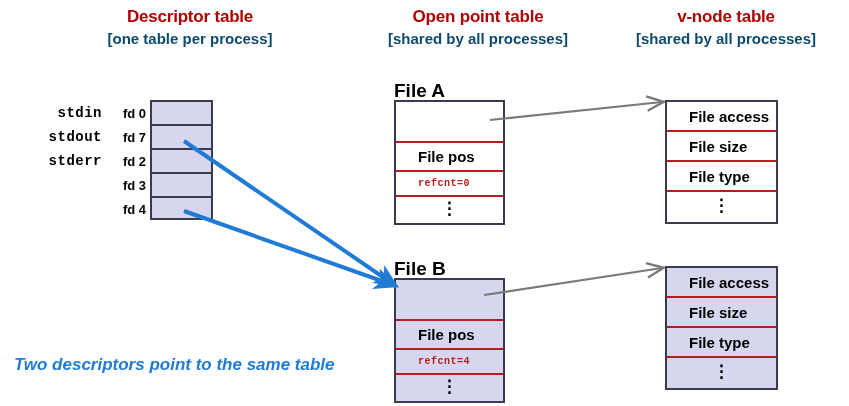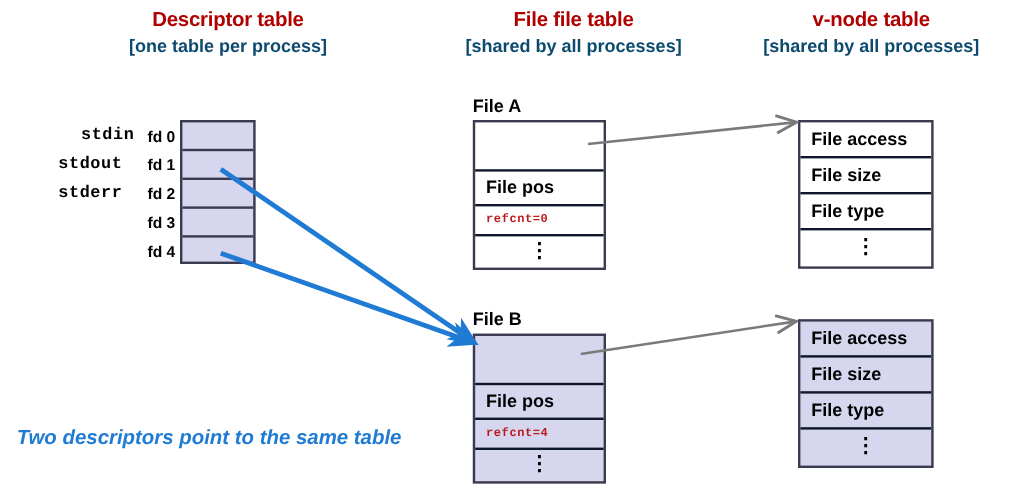--- a/index.html
+++ b/index.html
@@ -47,28 +47,28 @@
   
   .tbl {
     position: absolute;
     box-sizing: border-box;
     border: 2px solid #3b3b4f;
     background: #ffffff;
   }
   .tbl.lav { background: #D6D6EE; }
   .tbl .row {
     box-sizing: border-box;
-    border-bottom: 2px solid #0f172a;
+    border-bottom: 2px solid #b91c1c;
     display: flex;
     align-items: center;
     font-family: "Liberation Sans", sans-serif;
     font-weight: bold;
     font-size: 15px;
     color: #000000;
-    padding-left: 9px;
+    padding-left: 22px;
   }
   .tbl .row:last-child { border-bottom: none; }
   .tbl .row.center { justify-content: center; padding-left: 0; }
   .tbl .row.mono {
     font-family: "Liberation Mono", monospace;
     font-weight: bold;
     font-size: 10px;
     color: #b91c1c;
     letter-spacing: 0.5px;
   }
@@ -121,21 +121,21 @@
     width: 80px;
     letter-spacing: 0.5px;
     white-space: nowrap;
   }
 
   
   .file-label {
     position: absolute;
     font-family: "Liberation Sans", sans-serif;
     font-weight: bold;
-    font-size: 15px;
+    font-size: 19px;
     color: #000;
     white-space: nowrap;
   }
 
   
   #caption {
     position: absolute;
     left: 14px;
     top: 355px;
     font-family: "Liberation Sans", sans-serif;
@@ -159,35 +159,35 @@
 <body>
 
 <div id="stage">
 
   <div class="col-head" style="left:60px; top:8px; width:260px;">
     <div class="col-title">Descriptor table</div>
     <div class="col-sub">[one table per process]</div>
   </div>
 
   <div class="col-head" style="left:348px; top:8px; width:260px;">
-    <div class="col-title">File file table</div>
+    <div class="col-title">Open point table</div>
     <div class="col-sub">[shared by all processes]</div>
   </div>
 
   <div class="col-head" style="left:596px; top:8px; width:260px;">
     <div class="col-title">v-node table</div>
     <div class="col-sub">[shared by all processes]</div>
   </div>
 
-  <div class="std-label" style="left:32px; top:105px;">stdin</div>
+  <div class="std-label" style="left:22px; top:105px;">stdin</div>
   <div class="std-label" style="left:22px; top:129px;">stdout</div>
   <div class="std-label" style="left:22px; top:153px;">stderr</div>
 
   <div class="fd-label" style="left:104px; top:106px;">fd 0</div>
-  <div class="fd-label" style="left:104px; top:130px;">fd 1</div>
+  <div class="fd-label" style="left:104px; top:130px;">fd 7</div>
   <div class="fd-label" style="left:104px; top:154px;">fd 2</div>
   <div class="fd-label" style="left:104px; top:178px;">fd 3</div>
   <div class="fd-label" style="left:104px; top:202px;">fd 4</div>
 
   <div id="fd-table">
     <div class="fdrow"></div>
     <div class="fdrow"></div>
     <div class="fdrow"></div>
     <div class="fdrow"></div>
     <div class="fdrow"></div>

